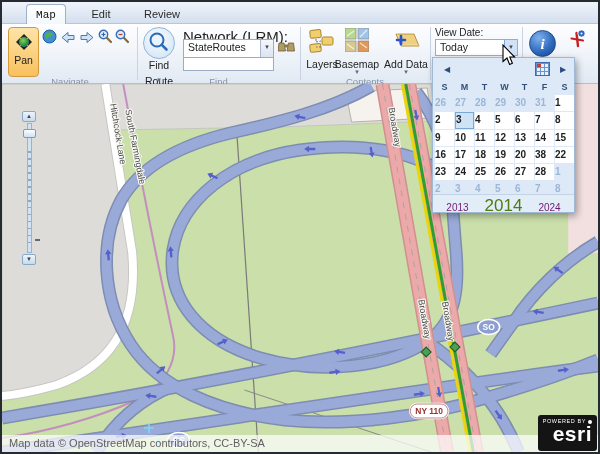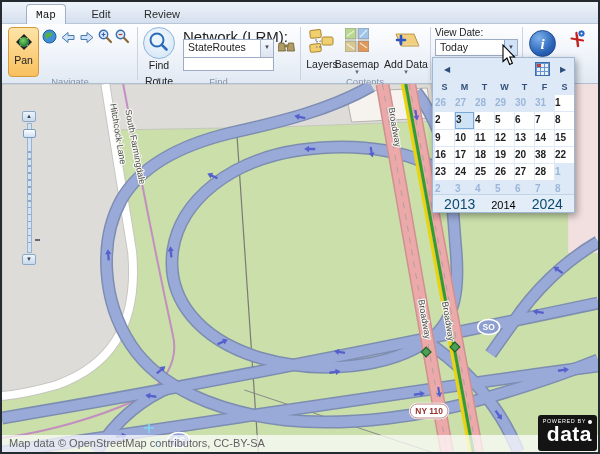--- a/index.html
+++ b/index.html
@@ -109,22 +109,22 @@
   .gridicon::before{content:"";position:absolute;left:1px;top:1px;width:4px;height:3px;background:#c04040;}
   .caldays,.calgrid{position:absolute;left:2px;display:grid;grid-template-columns:repeat(7,19px);gap:1px;}
   .caldays{top:24px;}
   .cal-dh{height:11px;text-align:center;font-size:9px;font-weight:bold;color:#33507a;line-height:11px;}
   .calgrid{top:37px;grid-auto-rows:16.3px;}
   .cal-cell{background:#fff;text-align:left;font-size:10px;font-weight:bold;color:#222;line-height:16px;}
   .cal-cell.out{background:transparent;color:#9cb6d8;}
   .cal-cell.sel{background:#cfe3f7;border:1px solid #79a7d6;line-height:14px;}
   .calyears{position:absolute;left:0;right:0;bottom:0;height:18px;background:#e3edf8;border-top:1px solid #c2d4e8;
     display:flex;justify-content:center;align-items:baseline;gap:16px;padding-top:1px;}
-  .cal-year{font-size:14px;color:#0c4a6e;}
-  .cal-year.cur{font-size:11px;color:#000000;}
+  .cal-year{font-size:10px;color:#701a75;}
+  .cal-year.cur{font-size:17px;color:#4d7c0f;}
 
   
   .cursor{position:absolute;left:502px;top:44px;z-index:950;}
 </style>
 </head>
 <body>
 
 <div class="screen">
 
   <div class="tabbar">
@@ -347,21 +347,21 @@
       <div class="strack"></div>
       <div class="sticks"></div>
       <div class="shandle"></div>
       <div class="sminus"></div>
       <div class="sbtn" style="top:143px">▼</div>
     </div>
 
     <div class="attrib">Map data © OpenStreetMap contributors, CC-BY-SA</div>
     <div class="esri">
       <div class="pb"><span>POWERED BY</span><span class="dot" able="false"></span></div>
-      <div class="brand">data</div>
+      <div class="brand">esri</div>
     </div>
   </div>
 
   <div class="calendar">
     <div class="calhead">
       <div class="cal-arrow cal-prev">◀</div>
       <div class="gridicon"></div>
       <div class="cal-arrow cal-next">▶</div>
     </div>
     <div class="caldays">

